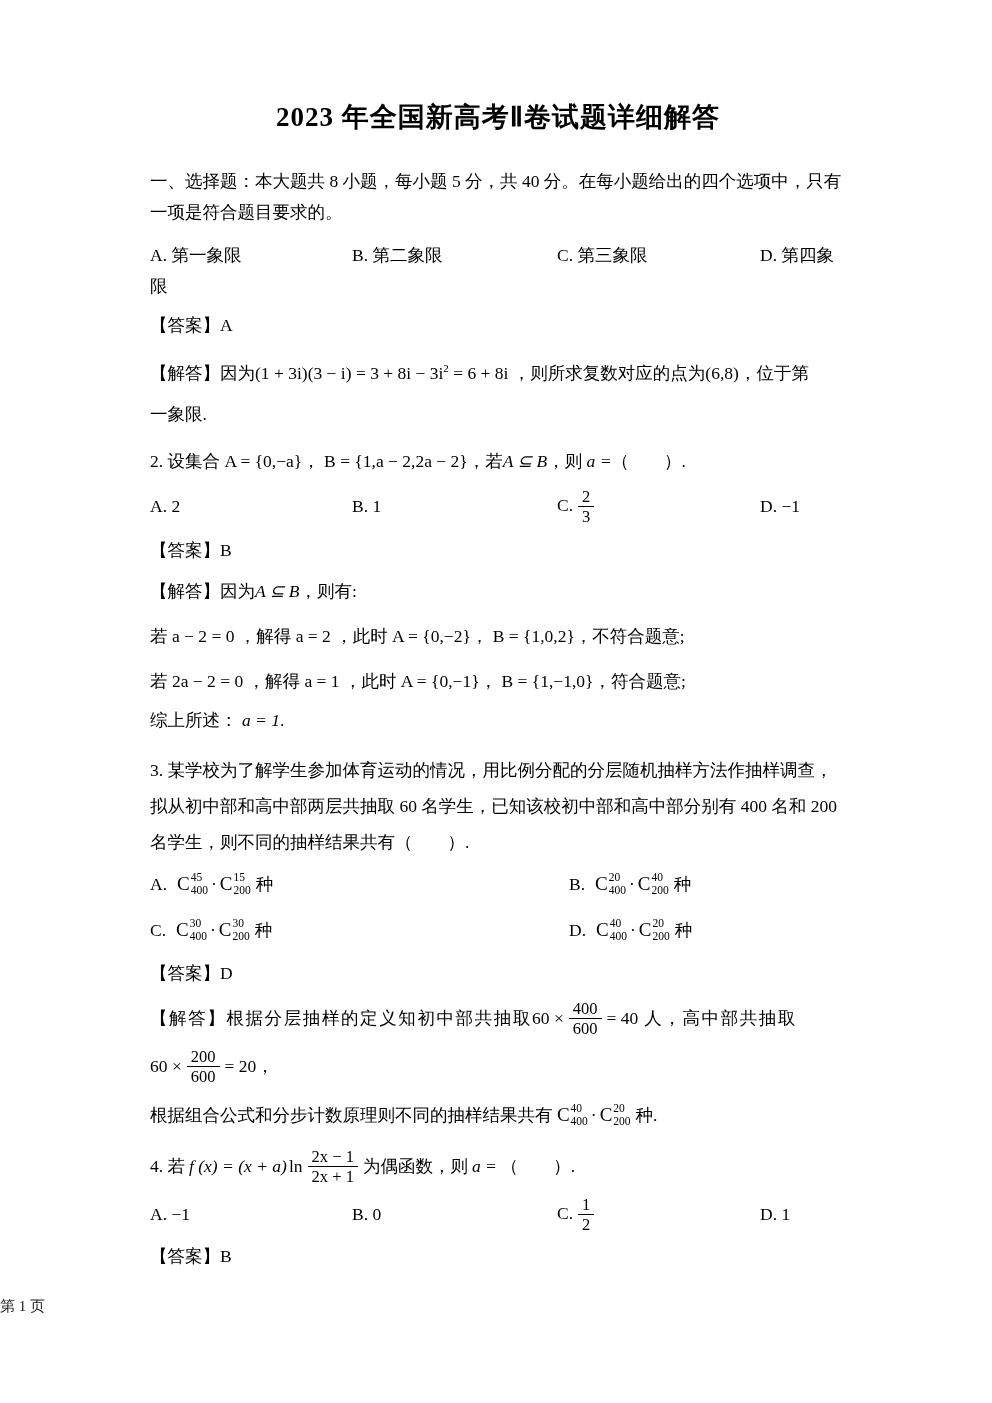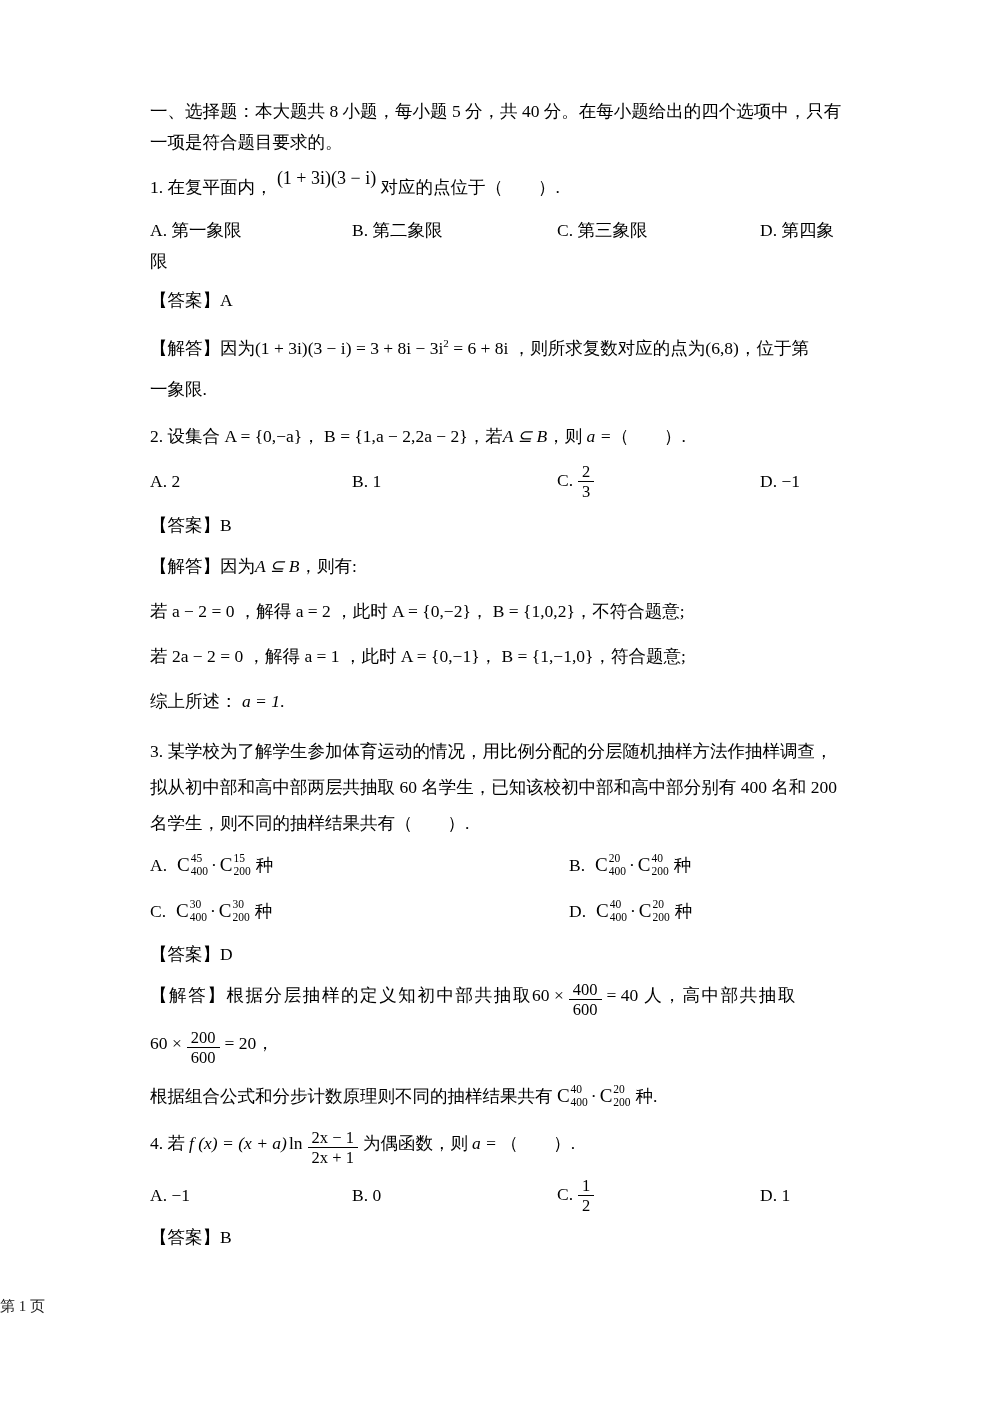--- a/index.html
+++ b/index.html
@@ -63,21 +63,21 @@
     display: inline-block;
     vertical-align: -4px;
     margin-left: 1px;
     font-size: 11.5px;
     line-height: 1.12;
     text-align: left;
   }
   .comb .sup, .comb .sub { display: block; }
   .dot { margin: 0 3px; }
 
-  .eqline { display: flex; flex-wrap: nowrap; }
+  .eqline { display: flex; align-items: center; flex-wrap: nowrap; }
   .eqline > span { white-space: nowrap; }
 
   .footer {
     position: absolute;
     top: 1297px;
     left: 0;
     width: 100%;
     text-align: left;
     font-size: 15px;
     color: #222;
@@ -96,29 +96,25 @@
   .ls { letter-spacing: 1.6px; }
   .lbl { margin-right: 10px; }
   .sfx { margin-left: 5px; }
 </style>
 </head>
 <body>
 
 <div class="page">
   <div class="content">
 
+    <h1 class="title">2023 年全国新高考Ⅱ卷试题详细解答</h1>
 
     <p class="t">一、选择题：本大题共 8 小题，每小题 5 分，共 40 分。在每小题给出的四个选项中，只有</p>
     <p class="t">一项是符合题目要求的。</p>
 
-    <p class="t" style="margin-top:14px;">
-      <span>1.  在复平面内，</span>
-      <span class="math raised">(1 + 3i)(3 − i)</span>
-      <span>对应的点位于（　　）.</span>
-    </p>
     <div class="optrow4 t">
       <span>A.  第一象限</span>
       <span>B.  第二象限</span>
       <span>C.  第三象限</span>
       <span>D.  第四象</span>
     </div>
     <p class="t">限</p>
     <p class="t" style="margin-top:8px;">【答案】A</p>
     <p class="t" style="margin-top:12px;">
       <span>【解答】因为</span><span class="math"><span>(1 + 3i)(3 − i) = 3 + 8i − 3i</span><sup class="msup">2</sup><span> = 6 + 8i ，</span></span><span>则所求复数对应的点为</span><span class="math">(6,8)</span><span>，位于第</span>
@@ -134,21 +130,21 @@
       <span>B.  1</span>
       <span><span>C.</span><span class="frac"><span class="num">2</span><span class="den">3</span></span></span>
       <span>D.  −1</span>
     </div>
     <p class="t" style="margin-top:8px;">【答案】B</p>
     <p class="t" style="margin-top:10px;">
       <span>【解答】因为</span><span class="math mi">A ⊆ B</span><span>，则有:</span>
     </p>
     <p class="t math" style="margin-top:14px;">若 a − 2 = 0 ，解得 a = 2 ，此时 A = {0,−2}， B = {1,0,2}，不符合题意;</p>
     <p class="t math" style="margin-top:14px;">若 2a − 2 = 0 ，解得 a = 1 ，此时 A = {0,−1}， B = {1,−1,0}，符合题意;</p>
-    <p class="t" style="margin-top:14px;">
+    <p class="t" style="margin-top:8px;">
       <span>综上所述：</span> <span class="math mi">a = 1</span><span>.</span>
     </p>
 
     <p class="t" style="margin-top:16px; line-height:36px;">3.  某学校为了解学生参加体育运动的情况，用比例分配的分层随机抽样方法作抽样调查，</p>
     <p class="t" style="line-height:36px;">拟从初中部和高中部两层共抽取 60 名学生，已知该校初中部和高中部分别有 400 名和 200</p>
     <p class="t" style="line-height:36px;">名学生，则不同的抽样结果共有（　　）.</p>
     <div class="optrow2 t" style="margin-top:8px;">
       <span>
         <span class="lbl">A.</span><span class="comb"><span class="base">C</span><span class="scripts"><span class="sup">45</span><span class="sub">400</span></span></span><span class="dot">·</span><span class="comb"><span class="base">C</span><span class="scripts"><span class="sup">15</span><span class="sub">200</span></span></span><span class="sfx">种</span>
       </span>

